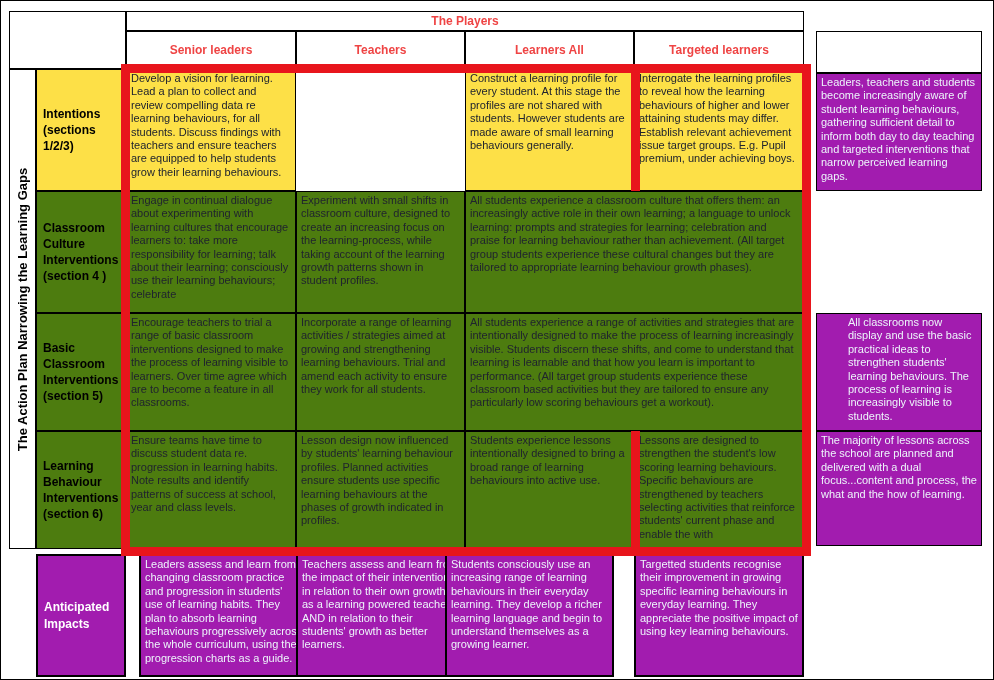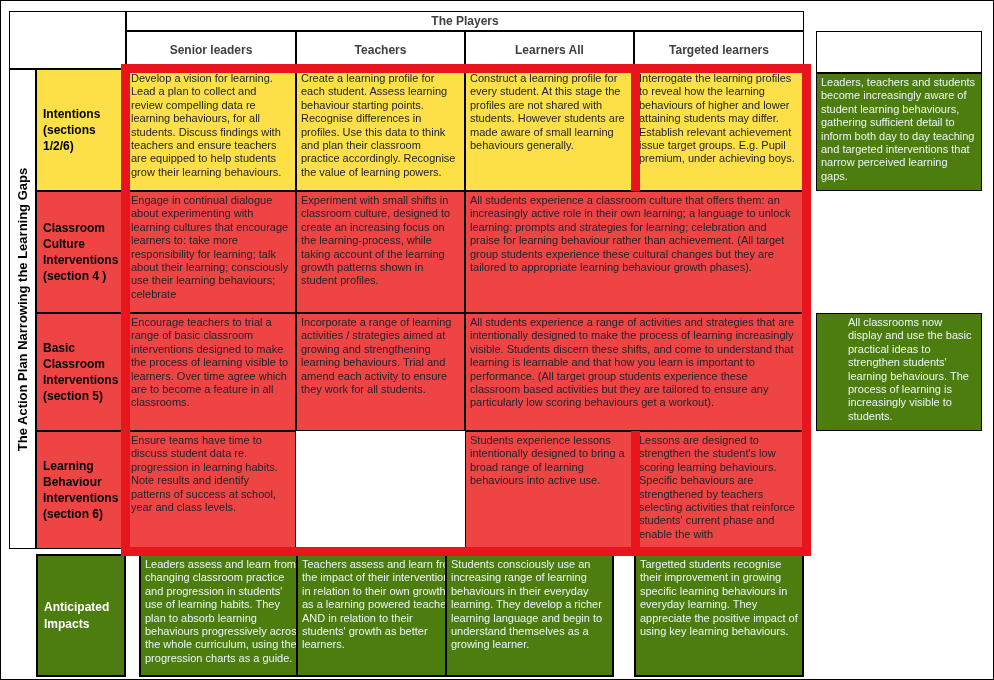--- a/index.html
+++ b/index.html
@@ -7,25 +7,25 @@
     position:relative;width:994px;height:680px;background:#fff;
     font-family:"Liberation Sans",sans-serif;border:1px solid #000;box-sizing:border-box;
     overflow:hidden;
   }
   .cell{
     position:absolute;box-sizing:border-box;border:1px solid #000;
     padding:2px 4px;font-size:11px;line-height:1.22;color:#20242e;
     overflow:hidden;text-align:left;
   }
   .light{background:#fde047;}
-  .med{background:#ef4444;}
-  .dark{background:#4d7c0f;color:#edf5fb;}
+  .med{background:#4d7c0f;}
+  .dark{background:#a21caf;color:#edf5fb;}
   .hdr{
     display:flex;align-items:center;justify-content:center;text-align:center;
-    font-weight:bold;font-size:12px;color:#404040;background:#fff;
+    font-weight:bold;font-size:12px;color:#ef4444;background:#fff;
   }
   .hdr.dark{color:#fff;}
   .rowlabel{
     display:flex;align-items:center;font-weight:bold;font-size:12px;
     line-height:1.35;color:#000;padding:2px 2px 2px 6px;
   }
   .rowlabel.dark{color:#fff;}
   .vstrip{
     position:absolute;box-sizing:border-box;border:1px solid #000;background:#fff;
     display:flex;align-items:center;justify-content:center;overflow:visible;
@@ -54,43 +54,44 @@
   <div class="cell hdr" style="left:464px;top:30px;width:169px;height:38px;">Learners All</div>
   <div class="cell hdr" style="left:295px;top:30px;width:169px;height:38px;">Teachers</div>
   <div class="cell hdr" style="left:633px;top:30px;width:170px;height:38px;">Targeted learners</div>
 
   <div class="cell hdr dark" style="left:815px;top:30px;width:166px;height:42px;">Anticipated Impacts</div>
 
   <div class="vstrip" style="left:8px;top:68px;width:27px;height:480px;">
     <span>The Action Plan Narrowing the Learning Gaps</span>
   </div>
 
-  <div class="cell light rowlabel" style="left:35px;top:68px;width:90px;height:122px;">Intentions (sections 1/2/6)</div>
+  <div class="cell light rowlabel" style="left:35px;top:68px;width:90px;height:122px;">Intentions (sections 1/2/3)</div>
   <div class="cell med rowlabel" style="left:35px;top:190px;width:90px;height:122px;">Classroom Culture Interventions (section 4 )</div>
   <div class="cell med rowlabel" style="left:35px;top:312px;width:90px;height:118px;">Basic Classroom Interventions (section 5)</div>
   <div class="cell med rowlabel" style="left:35px;top:430px;width:90px;height:118px;">Learning Behaviour Interventions (section 6)</div>
 
   <div class="cell light" style="left:125px;top:68px;width:170px;height:122px;">Develop a vision for learning. Lead a plan to collect and review compelling data re learning behaviours, for all students. Discuss findings with teachers and ensure teachers are equipped to help students grow their learning behaviours.</div>
-  <div class="cell light" style="left:295px;top:68px;width:169px;height:122px;">Create a learning profile for each student. Assess learning behaviour starting points. Recognise differences in profiles. Use this data to think and plan their classroom practice accordingly. Recognise the value of learning powers.</div>
   <div class="cell light" style="left:464px;top:68px;width:169px;height:122px;">Construct a learning profile for every student. At this stage the profiles are not shared with students. However students are made aware of small learning behaviours generally.</div>
   <div class="cell light" style="left:633px;top:68px;width:170px;height:122px;">Interrogate the learning profiles to reveal how the learning behaviours of higher and lower attaining students may differ. Establish relevant achievement issue target groups. E.g. Pupil premium, under achieving boys.</div>
   <div class="cell dark" style="left:815px;top:72px;width:166px;height:118px;">Leaders, teachers and students become increasingly aware of student learning behaviours, gathering sufficient detail to inform both day to day teaching and targeted interventions that narrow perceived learning gaps.</div>
 
   <div class="cell med" style="left:125px;top:190px;width:170px;height:122px;">Engage in continual dialogue about experimenting with learning cultures that encourage learners to: take more responsibility for learning; talk about their learning; consciously use their learning behaviours; celebrate</div>
   <div class="cell med" style="left:295px;top:190px;width:169px;height:122px;">Experiment with small shifts in classroom culture, designed to create an increasing focus on the learning-process, while taking account of the learning growth patterns shown in student profiles.</div>
   <div class="cell med" style="left:464px;top:190px;width:339px;height:122px;">All students experience a classroom culture that offers them: an increasingly active role in their own learning; a language to unlock learning: prompts and strategies for learning; celebration and praise for learning behaviour rather than achievement. (All target group students experience these cultural changes but they are tailored to appropriate learning behaviour growth phases).</div>
 
   <div class="cell med" style="left:125px;top:312px;width:170px;height:118px;">Encourage teachers to trial a range of basic classroom interventions designed to make the process of learning visible to learners. Over time agree which are to become a feature in all classrooms.</div>
   <div class="cell med" style="left:295px;top:312px;width:169px;height:118px;">Incorporate a range of learning activities / strategies aimed at growing and strengthening learning behaviours. Trial and amend each activity to ensure they work for all students.</div>
   <div class="cell med" style="left:464px;top:312px;width:339px;height:118px;">All students experience a range of activities and strategies that are intentionally designed to make the process of learning increasingly visible. Students discern these shifts, and come to understand that learning is learnable and that how you learn is important to performance. (All target group students experience these classroom based activities but they are tailored to ensure any particularly low scoring behaviours get a workout).</div>
   <div class="cell dark" style="left:815px;top:312px;width:166px;height:118px;padding-left:31px;">All classrooms now display and use the basic practical ideas to strengthen students' learning behaviours. The process of learning is increasingly visible to students.</div>
 
   <div class="cell med" style="left:125px;top:430px;width:170px;height:118px;">Ensure teams have time to discuss student data re. progression in learning habits. Note results and identify patterns of success at school, year and class levels.</div>
+  <div class="cell med" style="left:295px;top:430px;width:169px;height:118px;">Lesson design now influenced by students' learning behaviour profiles. Planned activities ensure students use specific learning behaviours at the phases of growth indicated in profiles.</div>
   <div class="cell med" style="left:464px;top:430px;width:169px;height:118px;">Students experience lessons intentionally designed to bring a broad range of learning behaviours into active use.</div>
   <div class="cell med" style="left:633px;top:430px;width:170px;height:118px;">Lessons are designed to strengthen the student's low scoring learning behaviours. Specific behaviours are strengthened by teachers selecting activities that reinforce students' current phase and enable the with</div>
+  <div class="cell dark" style="left:815px;top:430px;width:166px;height:115px;">The majority of lessons across the school are planned and delivered with a dual focus...content and process, the what and the how of learning.</div>
 
   <div class="cell dark rowlabel" style="left:35px;top:553px;width:90px;height:123px;border-width:2px;">Anticipated Impacts</div>
   <div class="cell dark" style="left:125px;top:553px;width:170px;height:123px;border-width:2px;margin-left:13px;">Leaders assess and learn from changing classroom practice and progression in students' use of learning habits. They plan to absorb learning behaviours progressively across the whole curriculum, using the progression charts as a guide.</div>
   <div class="cell dark" style="left:295px;top:553px;width:169px;height:123px;border-width:2px;">Teachers assess and learn from the impact of their interventions in relation to their own growth as a learning powered teacher AND in relation to their students' growth as better learners.</div>
   <div class="cell dark" style="left:444px;top:553px;width:169px;height:123px;border-width:2px;">Students consciously use an increasing range of learning behaviours in their everyday learning. They develop a richer learning language and begin to understand themselves as a growing learner.</div>
   <div class="cell dark" style="left:633px;top:553px;width:170px;height:123px;border-width:2px;">Targetted students recognise their improvement in growing specific learning behaviours in everyday learning. They appreciate the positive impact of using key learning behaviours.</div>
 
   <div class="redline redframe" style="left:120px;top:63px;width:690px;height:492px;"></div>
   <div class="redline redseg" style="left:630px;top:63px;width:9px;height:127px;"></div>
   <div class="redline redseg" style="left:630px;top:430px;width:9px;height:125px;"></div>

